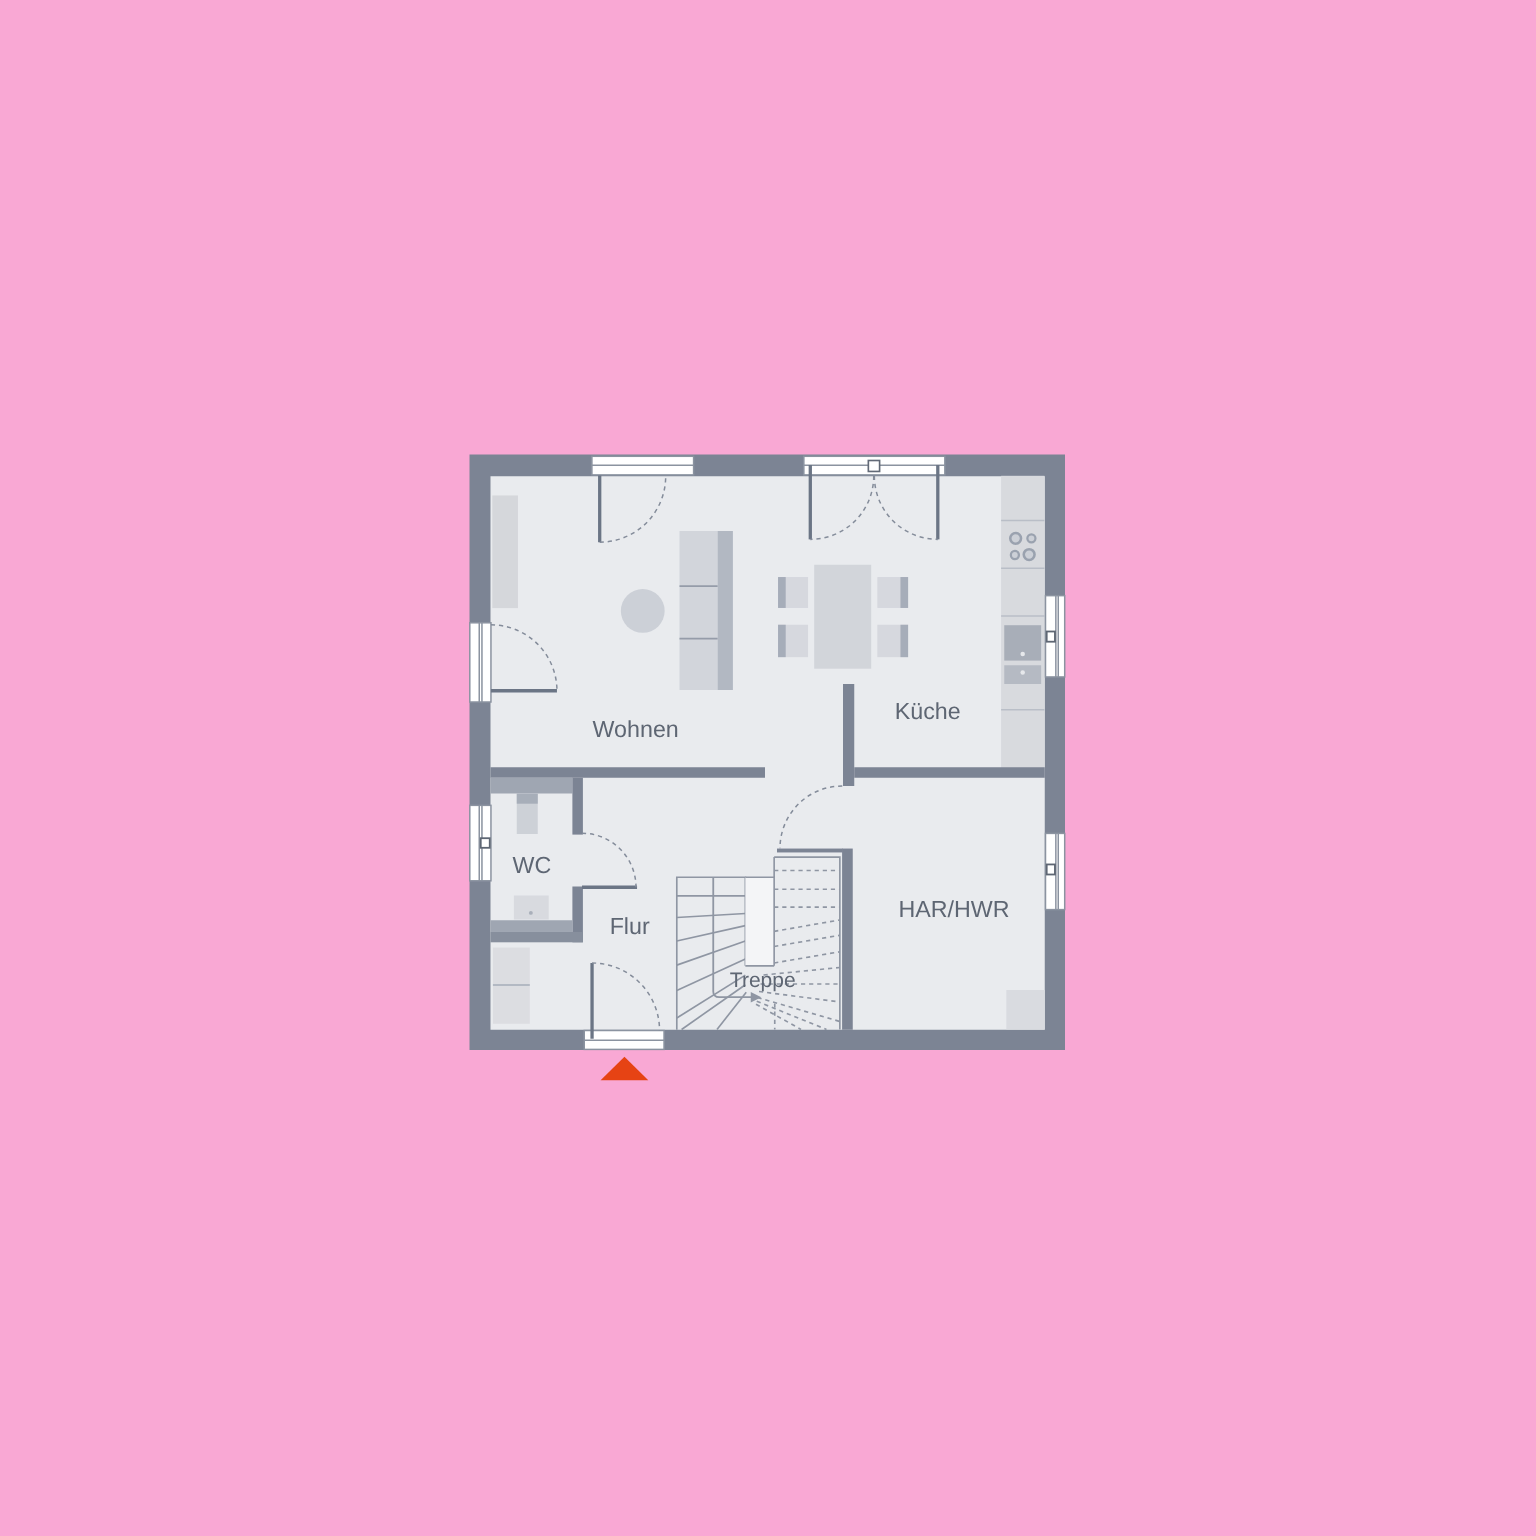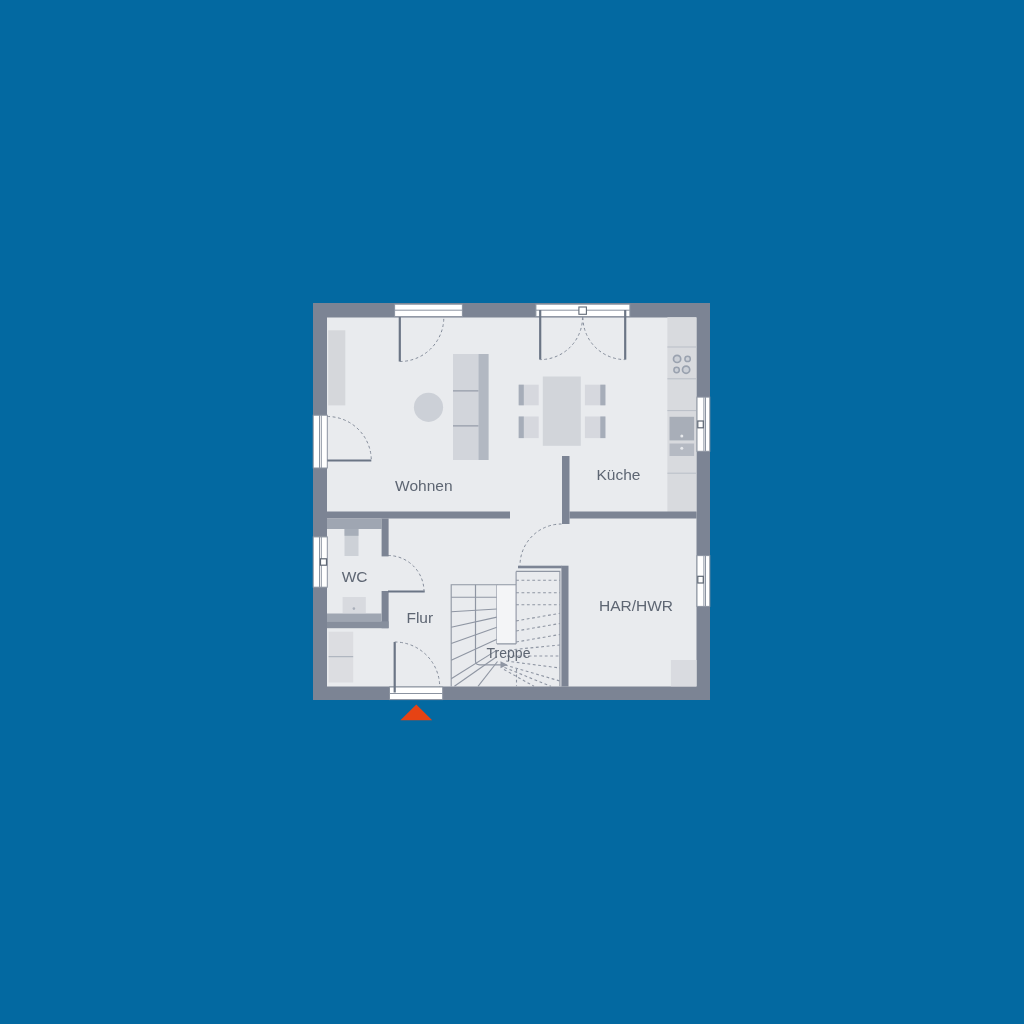--- a/index.html
+++ b/index.html
@@ -1,16 +1,16 @@
 <!DOCTYPE html>
 <html><head>
 <meta charset="utf-8">
 <style>
   html,body{margin:0;padding:0;background:#ffffff;-webkit-font-smoothing:antialiased;}
-  .page{width:1024px;height:1024px;position:relative;background:#0369a1;overflow:hidden;}
+  .page{width:1024px;height:1024px;position:relative;background:#f9a8d4;overflow:hidden;}
   text{font-family:"Liberation Sans", sans-serif;fill:#5e6673;}
 </style>
 </head>
 <body>
 <div class="page">
 <svg width="1024" height="1024" viewBox="0 0 1024 1024">
 
   <rect x="313" y="303" width="397" height="397" fill="#7c8494"></rect>
 
   <rect x="327" y="317.5" width="369.5" height="369" fill="#e9ebee"></rect>

